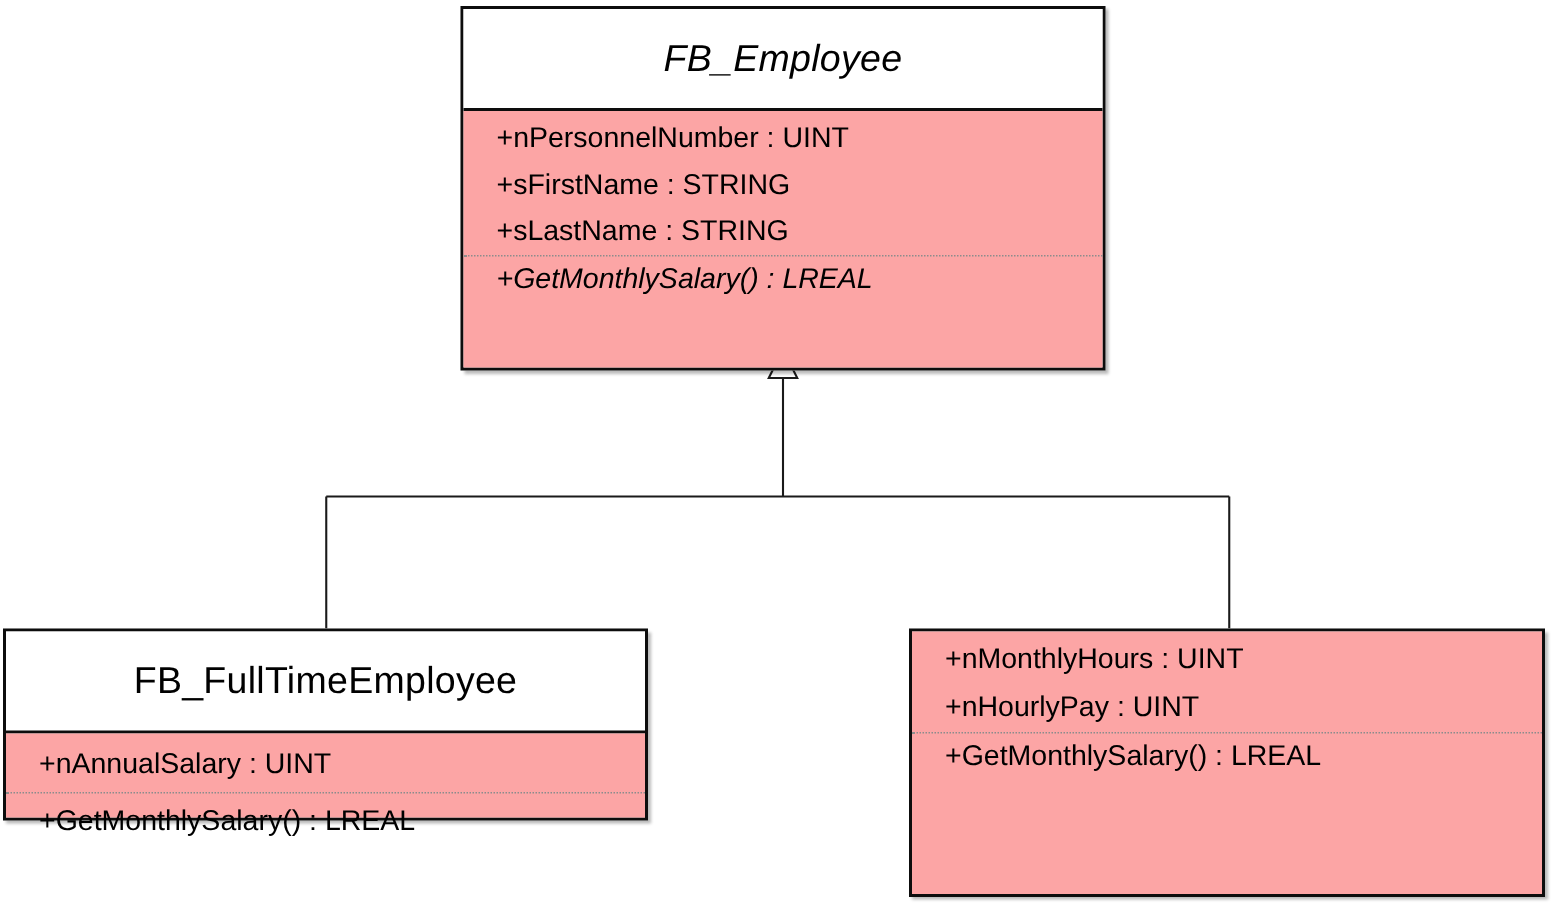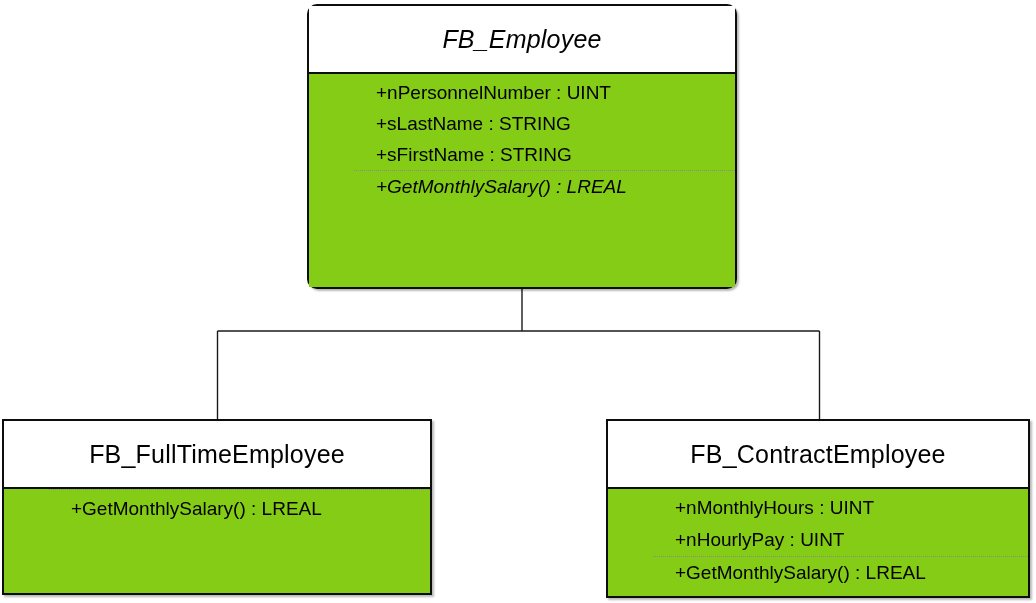--- a/index.html
+++ b/index.html
@@ -20,37 +20,37 @@
     background:#ffffff;
     border-bottom:2px solid #0d0d0d;
     display:flex;
     align-items:center;
     justify-content:center;
     font-size:25px;
     letter-spacing:0.2px;
     white-space:nowrap;
   }
   .italic{font-style:italic;}
-  .uml-members{flex:1;display:flex;flex-direction:column;min-height:0;background:#84cc16;padding-left:45px;}
+  .uml-members{flex:1;display:flex;flex-direction:column;min-height:0;background:#fca5a5;}
   .attr-section{flex:0 0 auto;}
   .method-section{flex:1;min-height:0;}
   .member-row{
     padding-left:22px;
     font-size:19px;
     white-space:nowrap;
     overflow:hidden;
   }
   .dotted-divider{height:0;border-top:1px dotted #8c8c8c;margin:0;}
 
   
-  .cls-employee{left:307px;top:4px;width:430px;height:285px;border-radius:10px;}
+  .cls-employee{left:307px;top:4px;width:430px;height:243px;}
   .cls-employee .member-row{line-height:31px;}
   .cls-employee .attr-section{padding-top:3px;}
 
-  .cls-fulltime{left:2px;top:419px;width:430px;height:176px;}
+  .cls-fulltime{left:2px;top:419px;width:430px;height:128px;}
   .cls-fulltime .member-row{line-height:37px;}
   .cls-fulltime .attr-section{padding-top:2px;}
 
   .cls-contract{left:606px;top:419px;width:424px;height:179px;}
   .cls-contract .member-row{line-height:32px;}
   .cls-contract .attr-section{padding-top:3px;}
 
   .connector-svg{position:absolute;left:0;top:0;pointer-events:none;}
 </style>
 </head>
@@ -66,42 +66,44 @@
       <line x1="819.5" y1="331" x2="819.5" y2="419"></line>
       <polygon points="522,233 512.5,252 531.5,252" fill="#ffffff"></polygon>
     </g>
   </svg>
 
   <div class="uml-class cls-employee">
     <div class="uml-title italic">FB_Employee</div>
     <div class="uml-members">
       <div class="attr-section">
         <div class="member-row">+nPersonnelNumber : UINT</div>
+        <div class="member-row">+sFirstName : STRING</div>
         <div class="member-row">+sLastName : STRING</div>
-        <div class="member-row">+sFirstName : STRING</div>
       </div>
       <div class="dotted-divider"></div>
       <div class="method-section">
         <div class="member-row italic">+GetMonthlySalary() : LREAL</div>
       </div>
     </div>
   </div>
 
   <div class="uml-class cls-fulltime">
     <div class="uml-title">FB_FullTimeEmployee</div>
     <div class="uml-members">
+      <div class="attr-section">
+        <div class="member-row">+nAnnualSalary : UINT</div>
+      </div>
       <div class="dotted-divider"></div>
       <div class="method-section">
         <div class="member-row">+GetMonthlySalary() : LREAL</div>
       </div>
     </div>
   </div>
 
   <div class="uml-class cls-contract">
-    <div class="uml-title">FB_ContractEmployee</div>
     <div class="uml-members">
       <div class="attr-section">
         <div class="member-row">+nMonthlyHours : UINT</div>
         <div class="member-row">+nHourlyPay : UINT</div>
       </div>
       <div class="dotted-divider"></div>
       <div class="method-section">
         <div class="member-row">+GetMonthlySalary() : LREAL</div>
       </div>
     </div>

